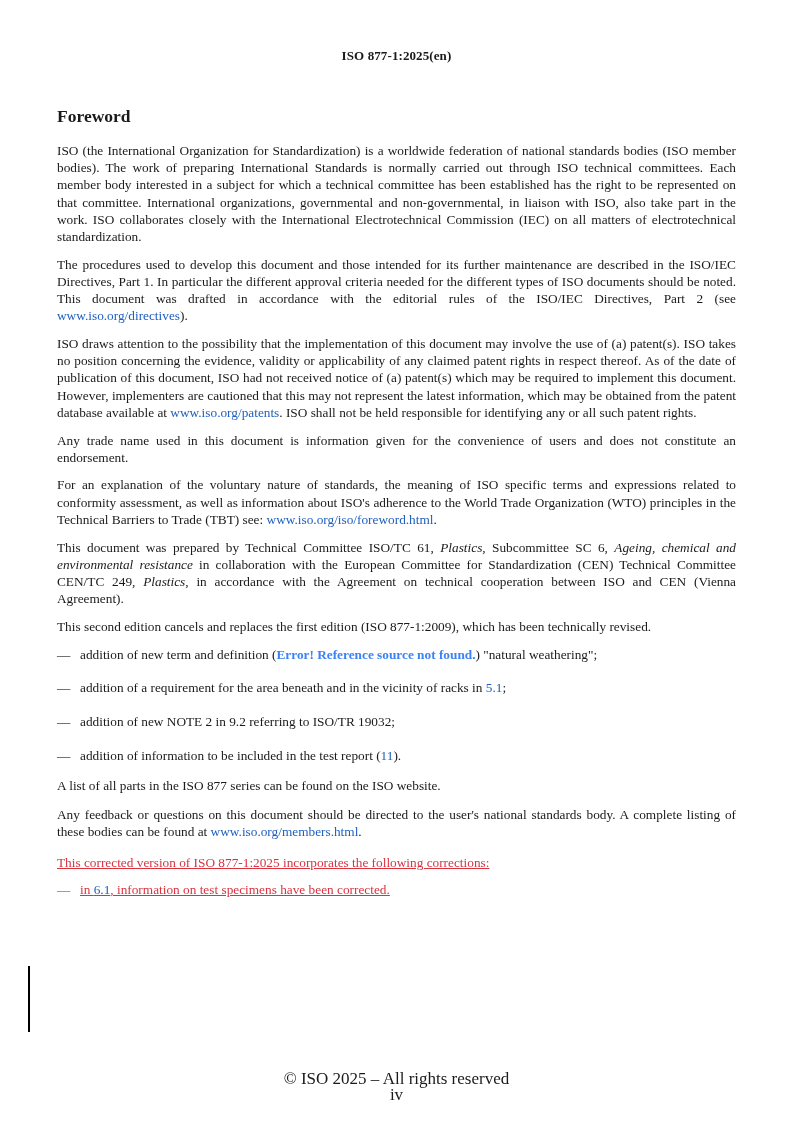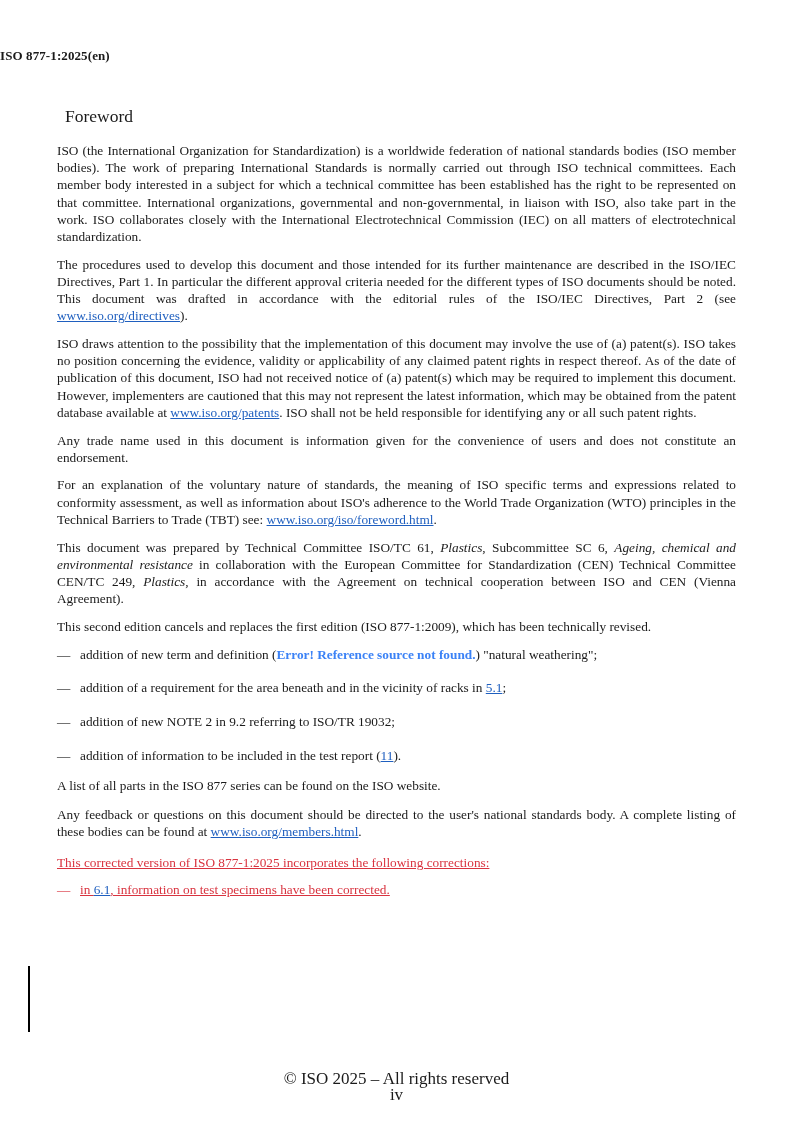--- a/index.html
+++ b/index.html
@@ -3,32 +3,32 @@
 <meta charset="utf-8">
 <style>
   html, body { margin: 0; padding: 0; background: #ffffff; }
   body { width: 793px; height: 1122px; position: relative; overflow: hidden; }
   .page {
     position: absolute; left: 0; top: 0; width: 793px; height: 1122px;
     background: #ffffff; color: #1a1a1a;
     font-family: "Liberation Serif", "DejaVu Serif", serif;
   }
   .header {
-    position: absolute; top: 48px; left: 0; width: 793px; 
+    position: absolute; top: 48px; left: 0; width: 793px; text-align: center;
     font-weight: bold; font-size: 13px; letter-spacing: 0.1px;
   }
   .content {
     position: absolute; left: 57px; top: 104px; width: 679px;
     font-size: 13.3px; line-height: 17.2px;
   }
   h1.title {
-    font-size: 17.5px; font-weight: normal; margin: 0 0 14px 8px; line-height: 24px;
+    font-size: 17.5px; font-weight: bold; margin: 0 0 14px 0; line-height: 24px;
   }
   p { margin: 0 0 10.5px 0; text-align: justify; }
-  .link { color: #1f5fbf; text-decoration: underline; }
+  .link { color: #1f5fbf; }
   .link-bold { color: #3b82f6; font-weight: bold; }
   .bullet { display: flex; margin: 0 0 16.5px 0; text-align: left; }
   .dash { width: 23px; flex: 0 0 23px; }
   .rev { color: #d9333f; text-decoration: underline; text-decoration-color: #d9333f; }
   .rev .link { color: #1f5fbf; margin-top: 7px; }
   .change-bar {
     position: absolute; left: 28px; top: 966px; width: 1.5px; height: 66px; background: #000;
   }
   .footer {
     position: absolute; top: 1071px; left: 0; width: 793px; text-align: center;

